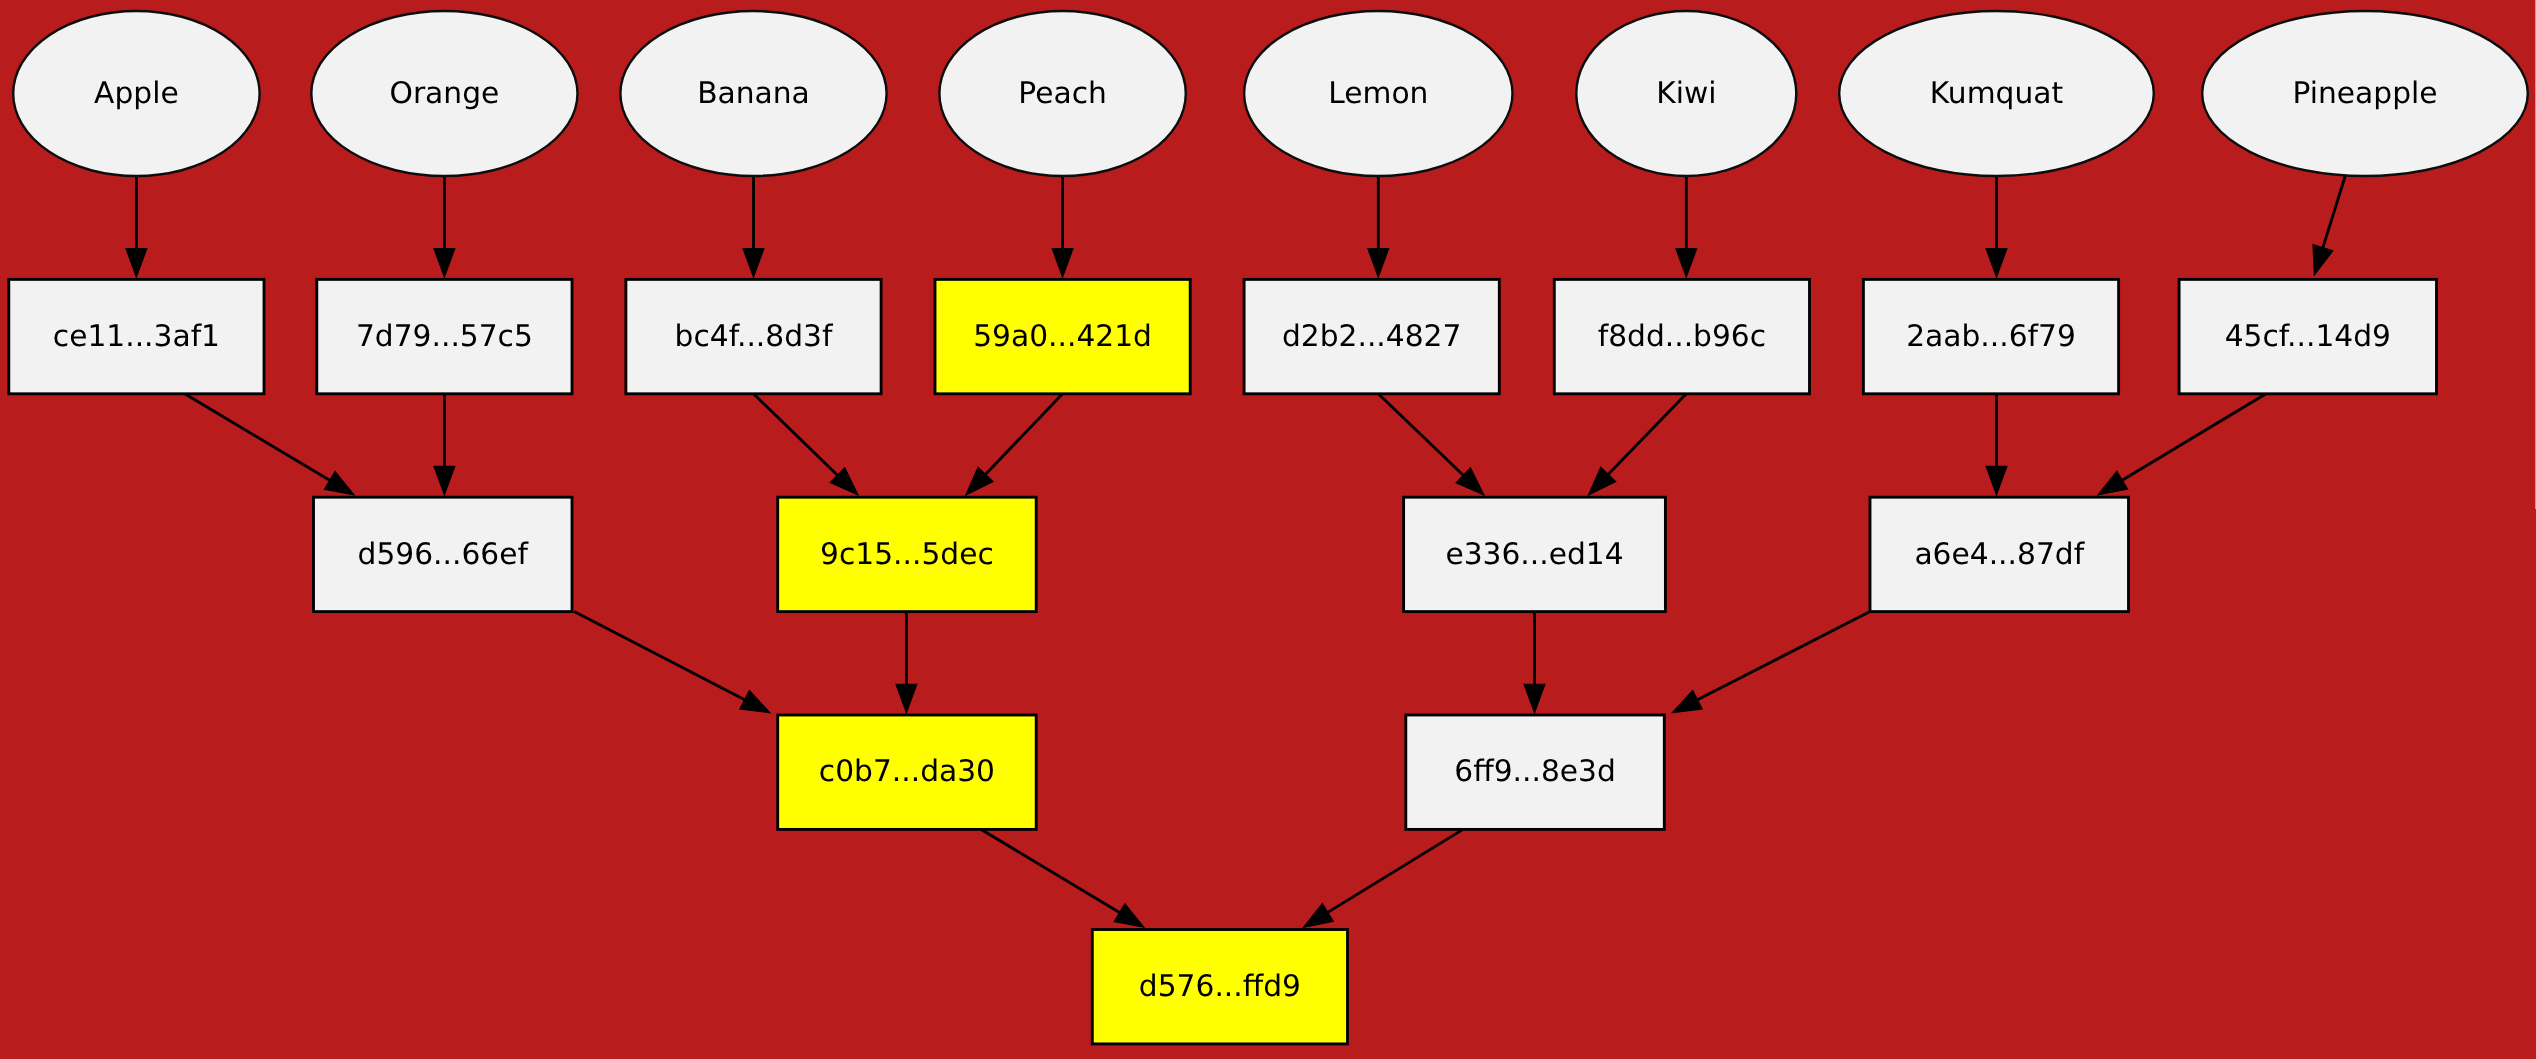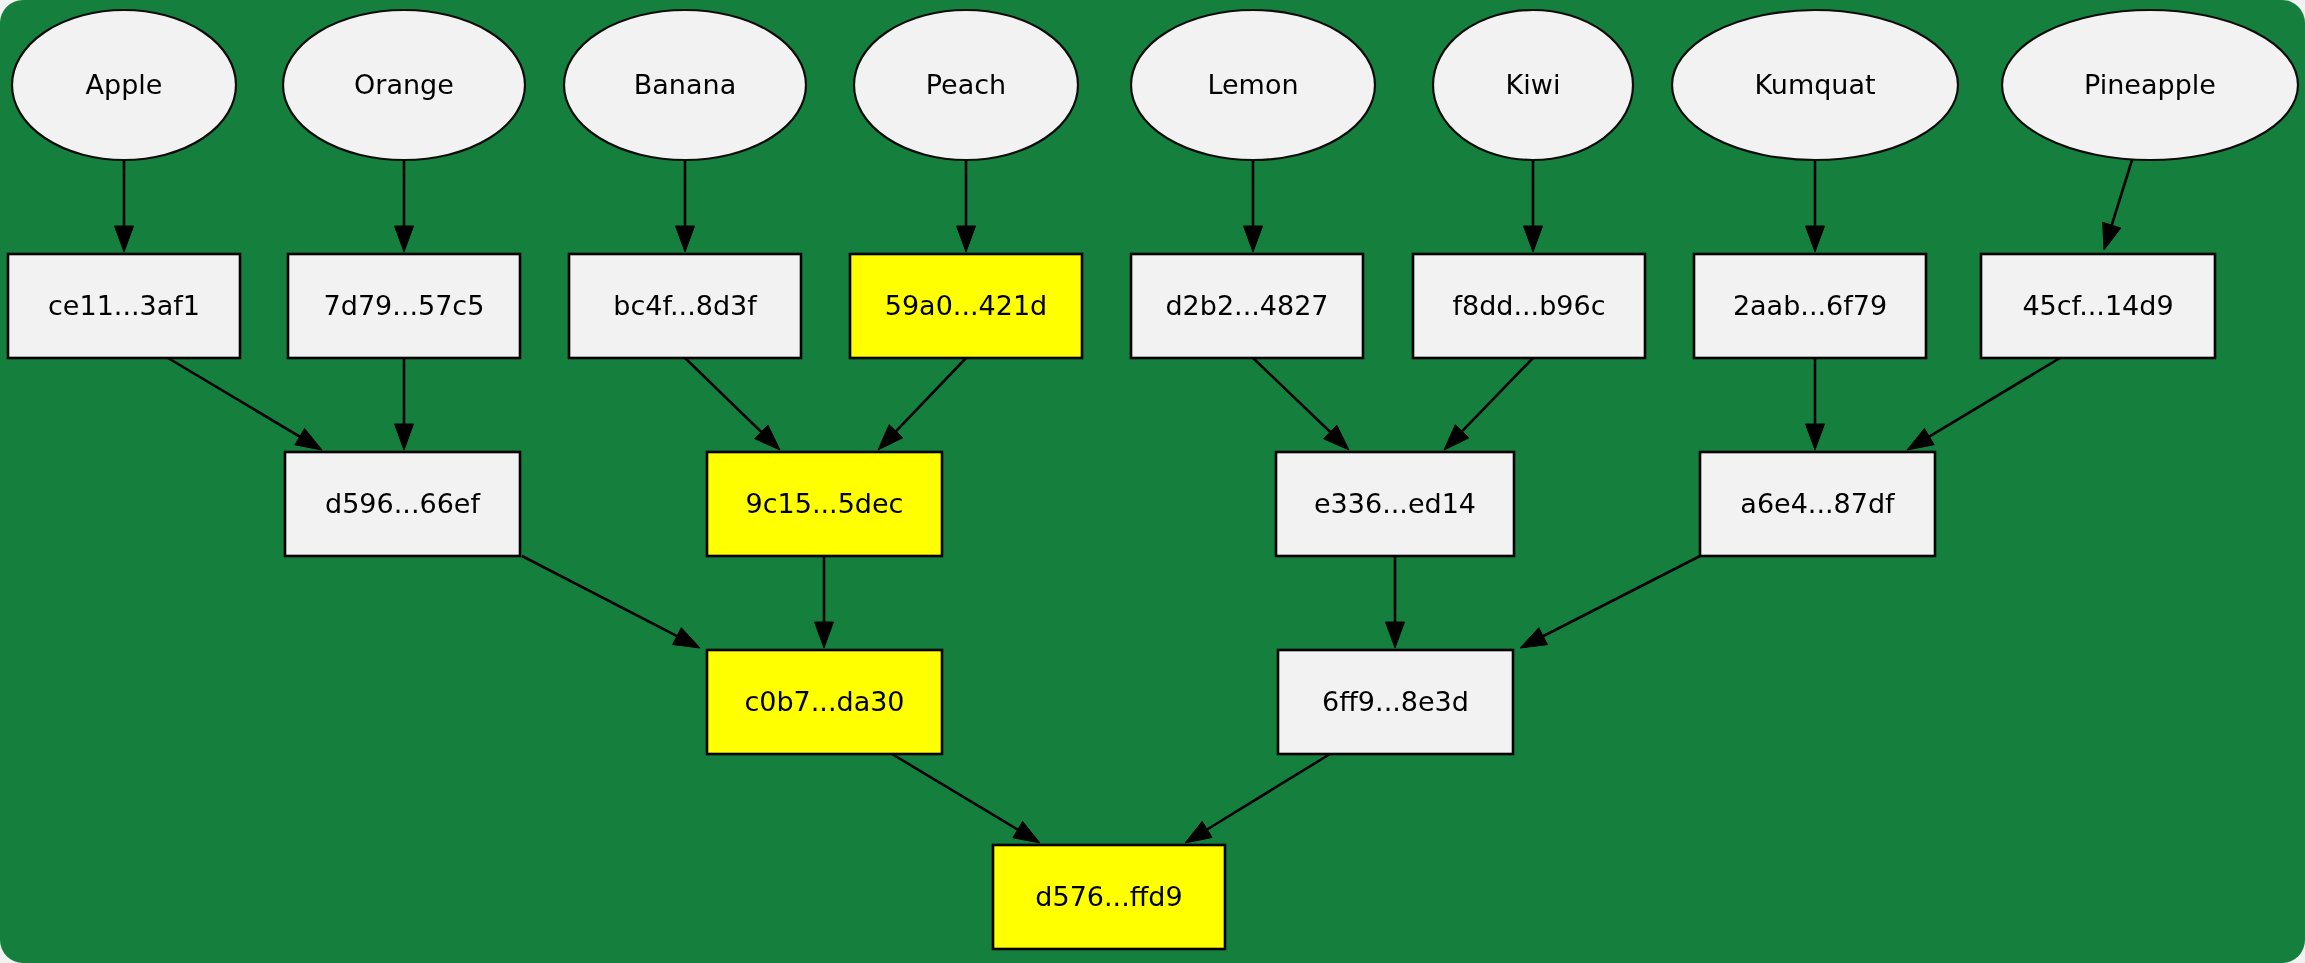--- a/index.html
+++ b/index.html
@@ -8,23 +8,22 @@
     padding: 0;
     background: #f2f2f2;
   }
   body {
     font-family: "DejaVu Sans", "Liberation Sans", sans-serif;
   }
   #canvas {
     position: relative;
     width: 2305px;
     height: 963px;
-    background: #15803d;
+    background: #b91c1c;
     overflow: hidden;
-    border-radius: 23px;
   }
   #graph-svg {
     position: absolute;
     left: 0;
     top: 0;
     width: 2305px;
     height: 963px;
     display: block;
   }
   .node-ellipse {

